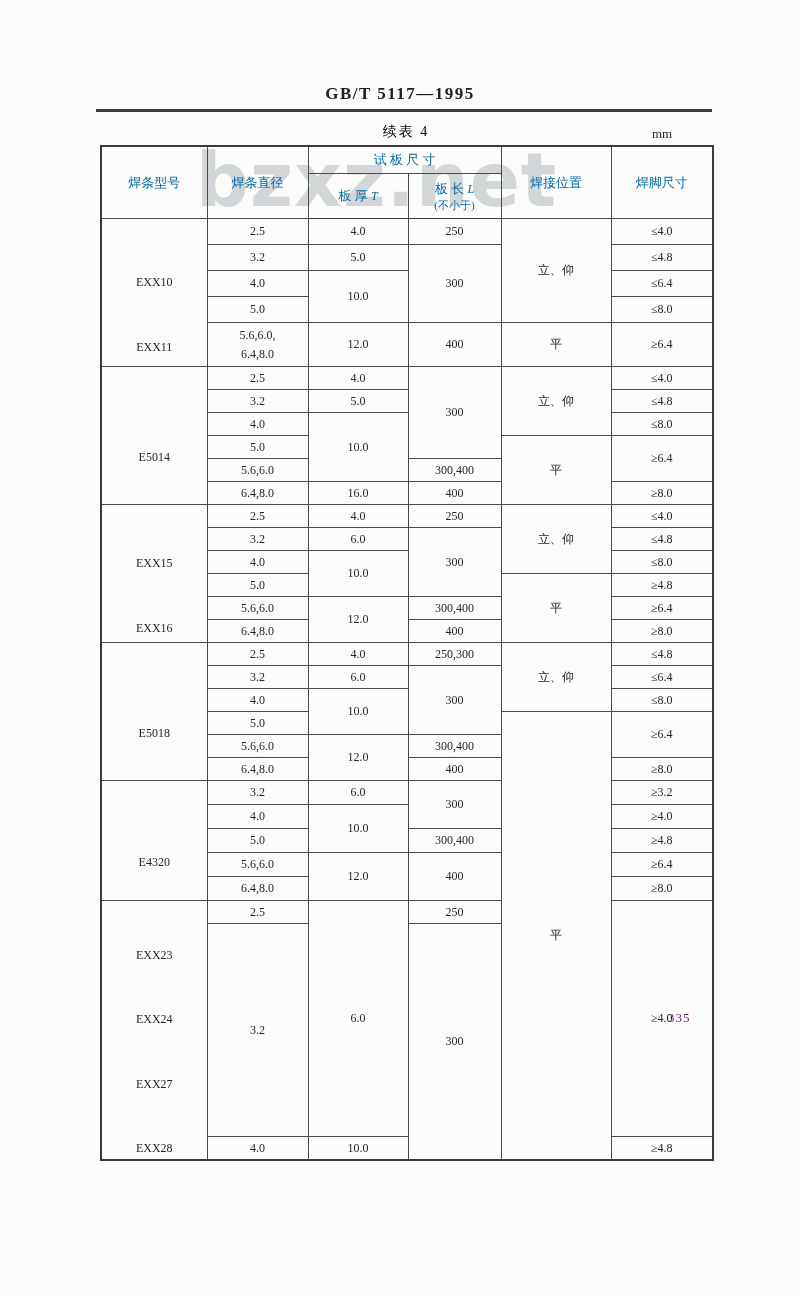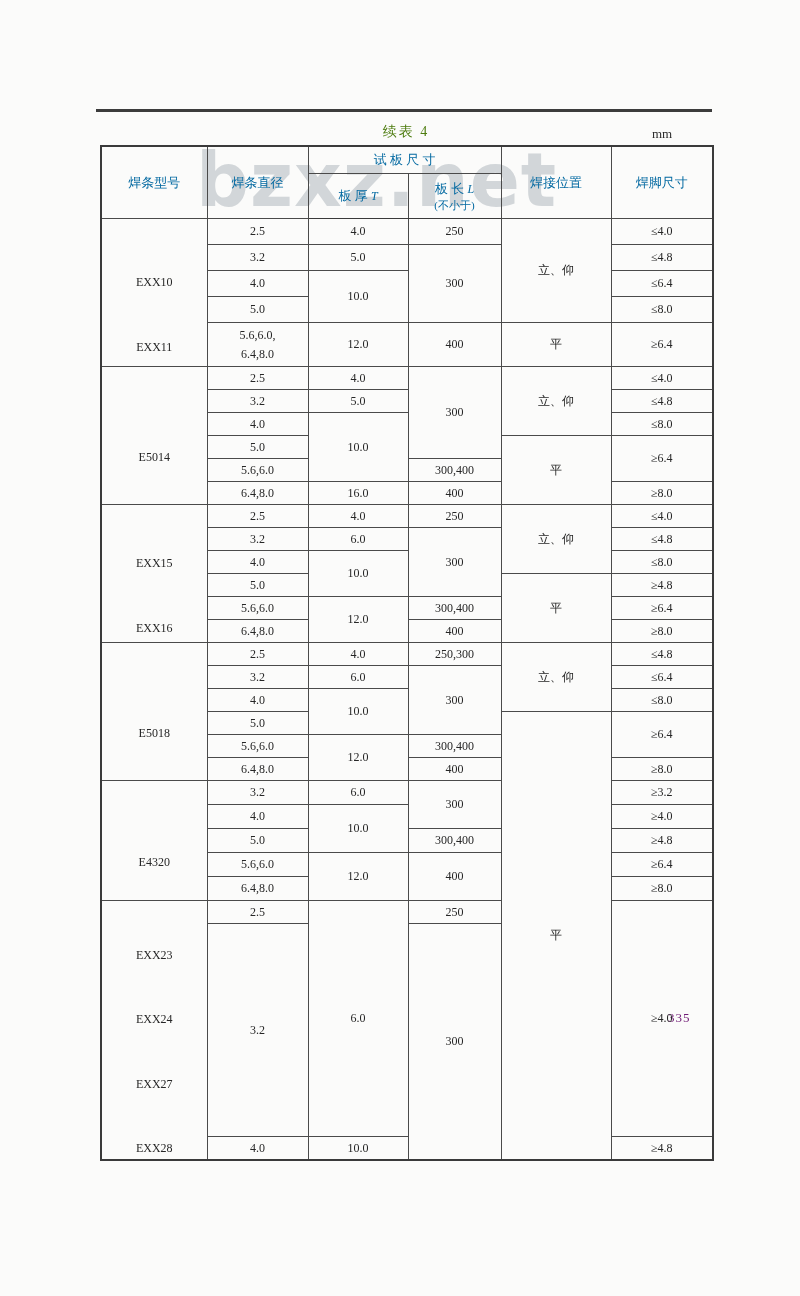--- a/index.html
+++ b/index.html
@@ -17,21 +17,21 @@
     position:absolute;left:0;top:84px;width:800px;
     text-align:center;font-size:17px;font-weight:bold;
     letter-spacing:1.5px;color:#1f1f1f;
   }
   .title-rule{
     position:absolute;left:96px;top:109px;width:616px;height:3px;
     background:#3c3c3c;
   }
   .table-caption{
     position:absolute;left:100px;top:123px;width:612px;
-    text-align:center;font-size:14px;color:#4d7c0f;letter-spacing:2px;
+    text-align:center;font-size:14px;color:#000000;letter-spacing:2px;
   }
   .unit-label{
     position:absolute;left:612px;top:126px;width:100px;
     text-align:center;font-size:13px;color:#2a2a2a;
   }
 
   .watermark{
     position:absolute;left:196px;top:128px;width:420px;height:110px;
     font-family:"DejaVu Sans","Liberation Sans",sans-serif;
     font-weight:bold;font-size:74px;line-height:104px;
@@ -65,20 +65,21 @@
   .page-number{
     position:absolute;left:668px;top:1010px;
     font-size:13px;color:#701a75;letter-spacing:1px;
   }
 </style>
 </head>
 <body>
 
 <div class="page">
 
+  <div class="std-title">GB/T 5117—1995</div>
   <div class="title-rule"></div>
 
   <div class="table-caption">续表 4</div>
   <div class="unit-label">mm</div>
 
   <div class="watermark">bzxz.net</div>
 
   <table class="spec">
     <colgroup>
       <col style="width:106px">

